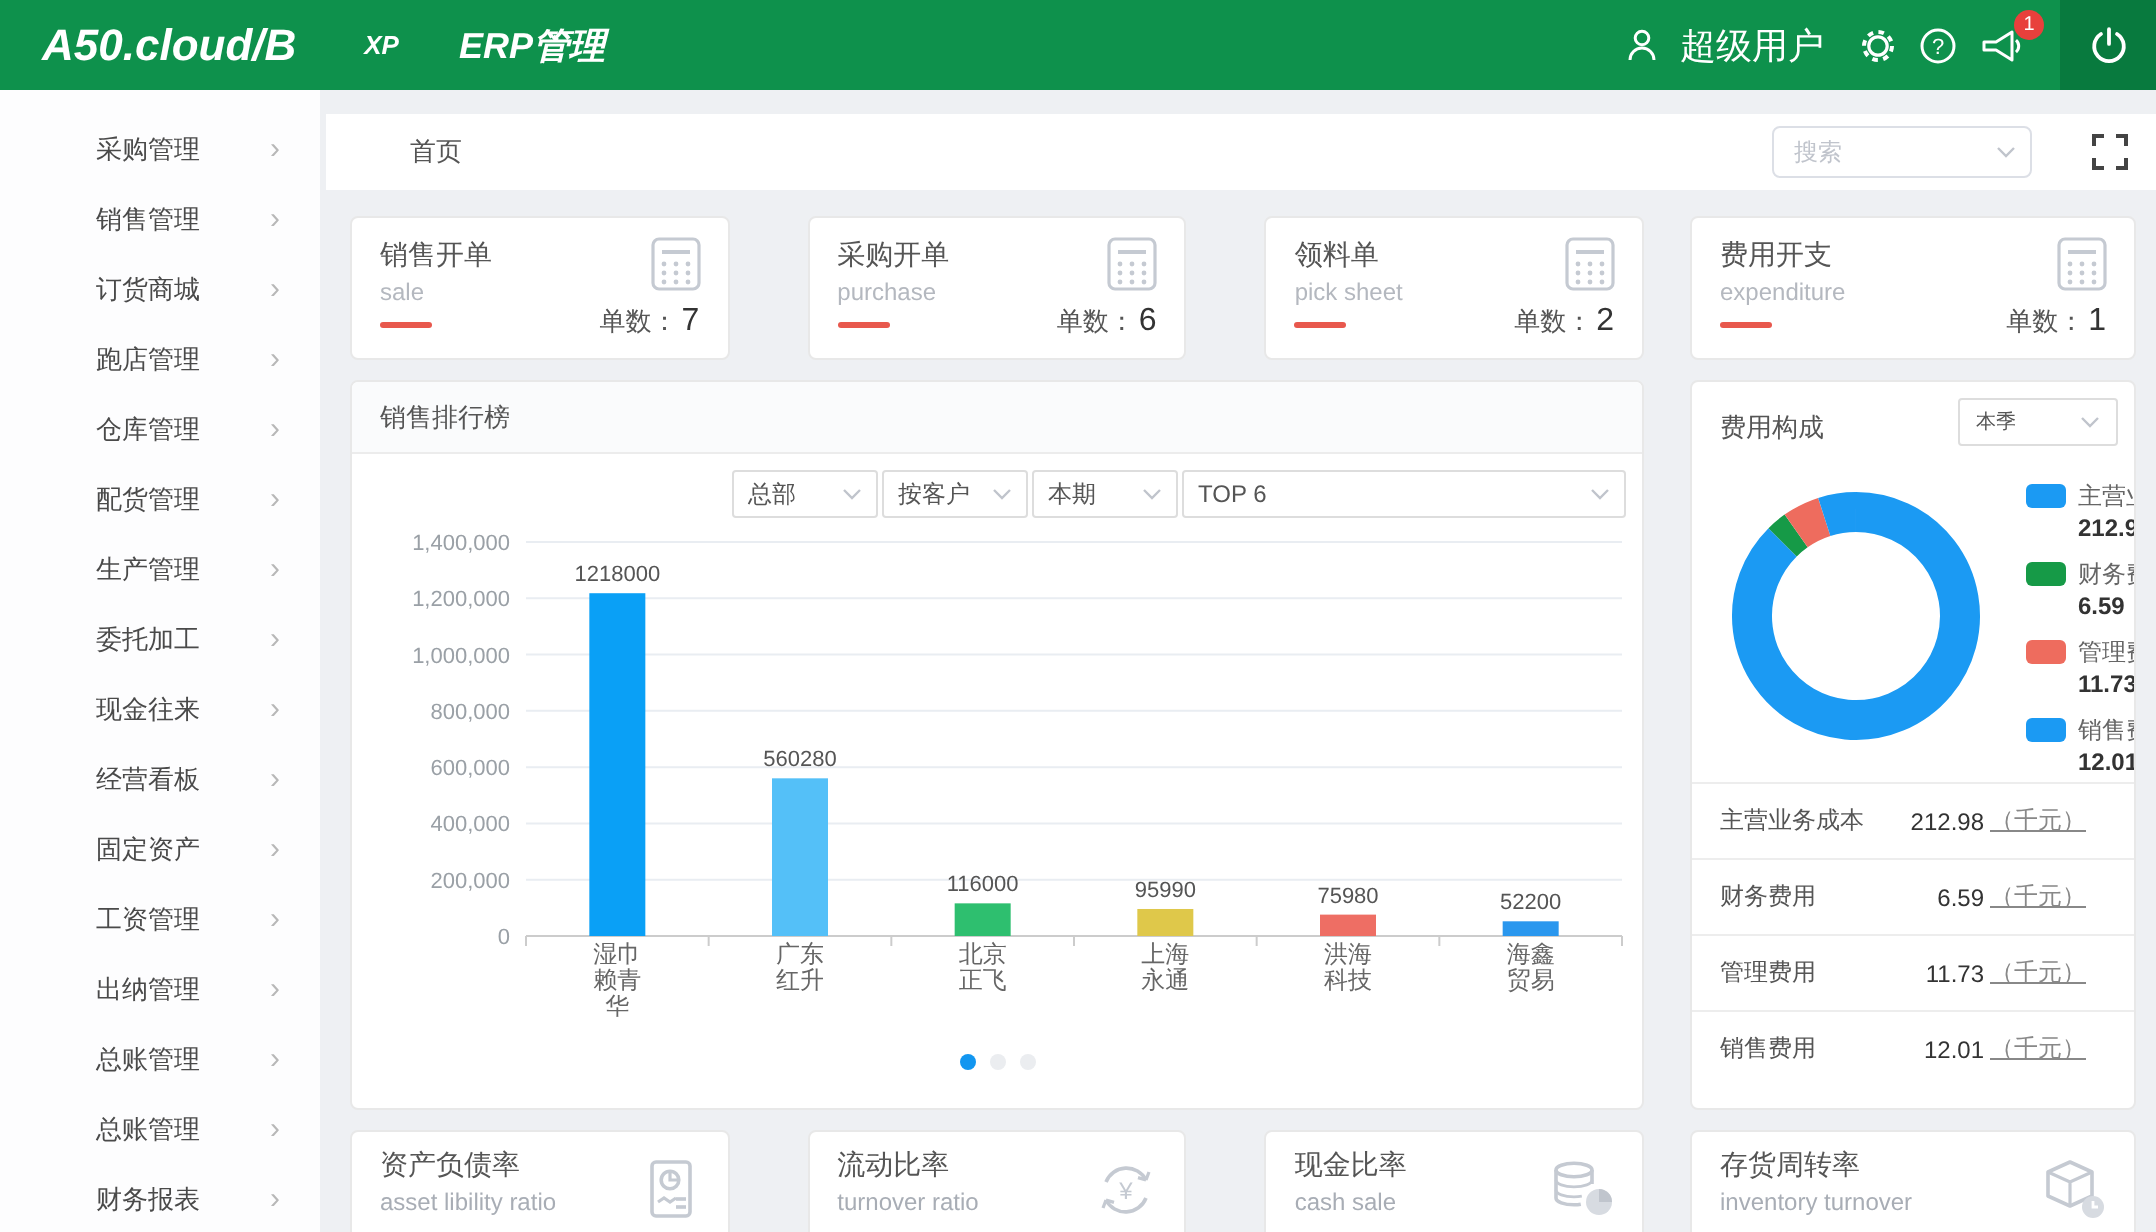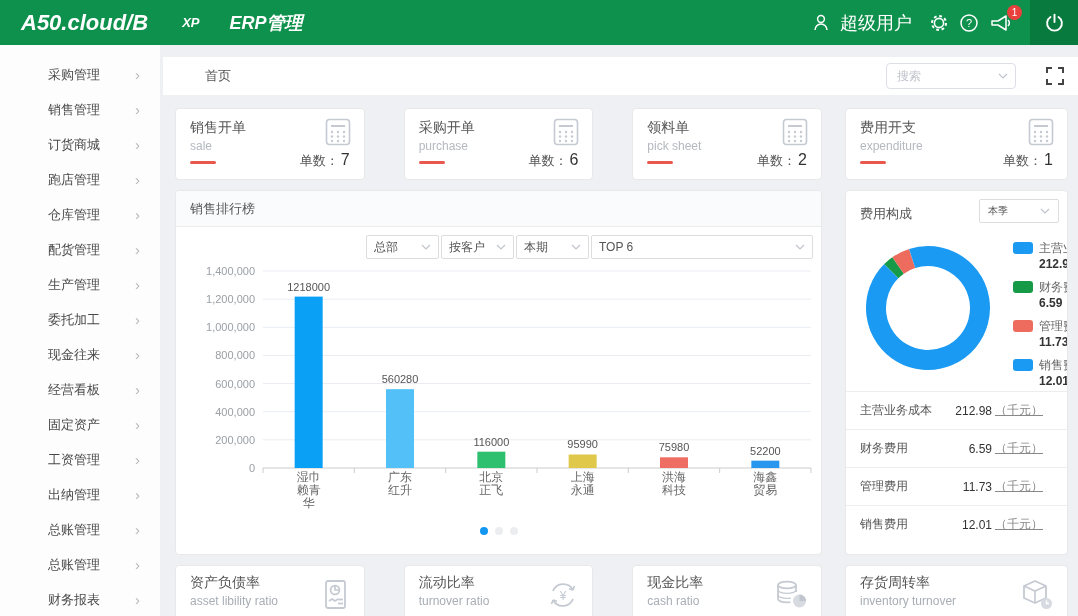--- a/index.html
+++ b/index.html
@@ -378,21 +378,21 @@
     <span class="ratio-icon"><svg width="34" height="34" viewBox="0 0 34 34">
                 <path d="M7 13 a11 11 0 0 1 20 -1" fill="none" stroke="#c5cad2" stroke-width="1.8"></path>
                 <path d="M27 21 a11 11 0 0 1 -20 1" fill="none" stroke="#c5cad2" stroke-width="1.8"></path>
                 <path d="M27 12 l1.5 -4 M27 12 l-4 -1.2" stroke="#c5cad2" stroke-width="1.6" fill="none"></path>
                 <path d="M7 22 l-1.5 4 M7 22 l4 1.2" stroke="#c5cad2" stroke-width="1.6" fill="none"></path>
                 <text x="17" y="21.5" text-anchor="middle" font-size="12" fill="#c5cad2" font-family="Liberation Sans, sans-serif">¥</text>
               </svg></span>
   </div>
           <div class="ratio-card">
     <div class="ratio-title">现金比率</div>
-    <div class="ratio-sub">cash ratio</div>
+    <div class="ratio-sub">cash sale</div>
     <span class="ratio-icon"><svg width="36" height="34" viewBox="0 0 36 34">
                 <ellipse cx="14" cy="7" rx="9" ry="3.4" fill="none" stroke="#c5cad2" stroke-width="1.8"></ellipse>
                 <path d="M5 7 v14 c0 1.9 4 3.4 9 3.4 1.2 0 2.4 -.1 3.4 -.3" fill="none" stroke="#c5cad2" stroke-width="1.8"></path>
                 <path d="M23 7 v7" fill="none" stroke="#c5cad2" stroke-width="1.8"></path>
                 <path d="M5 12 c0 1.9 4 3.4 9 3.4 s9 -1.5 9 -3.4" fill="none" stroke="#c5cad2" stroke-width="1.4"></path>
                 <path d="M5 17 c0 1.9 4 3.4 9 3.4 1.4 0 2.7 -.1 3.9 -.3" fill="none" stroke="#c5cad2" stroke-width="1.4"></path>
                 <circle cx="26.5" cy="23" r="6.5" fill="#d7dbe1"></circle>
                 <path d="M26.5 23 v-6.5 A6.5 6.5 0 0 1 33 23 z" fill="#c0c5cd"></path>
               </svg></span>
   </div>

